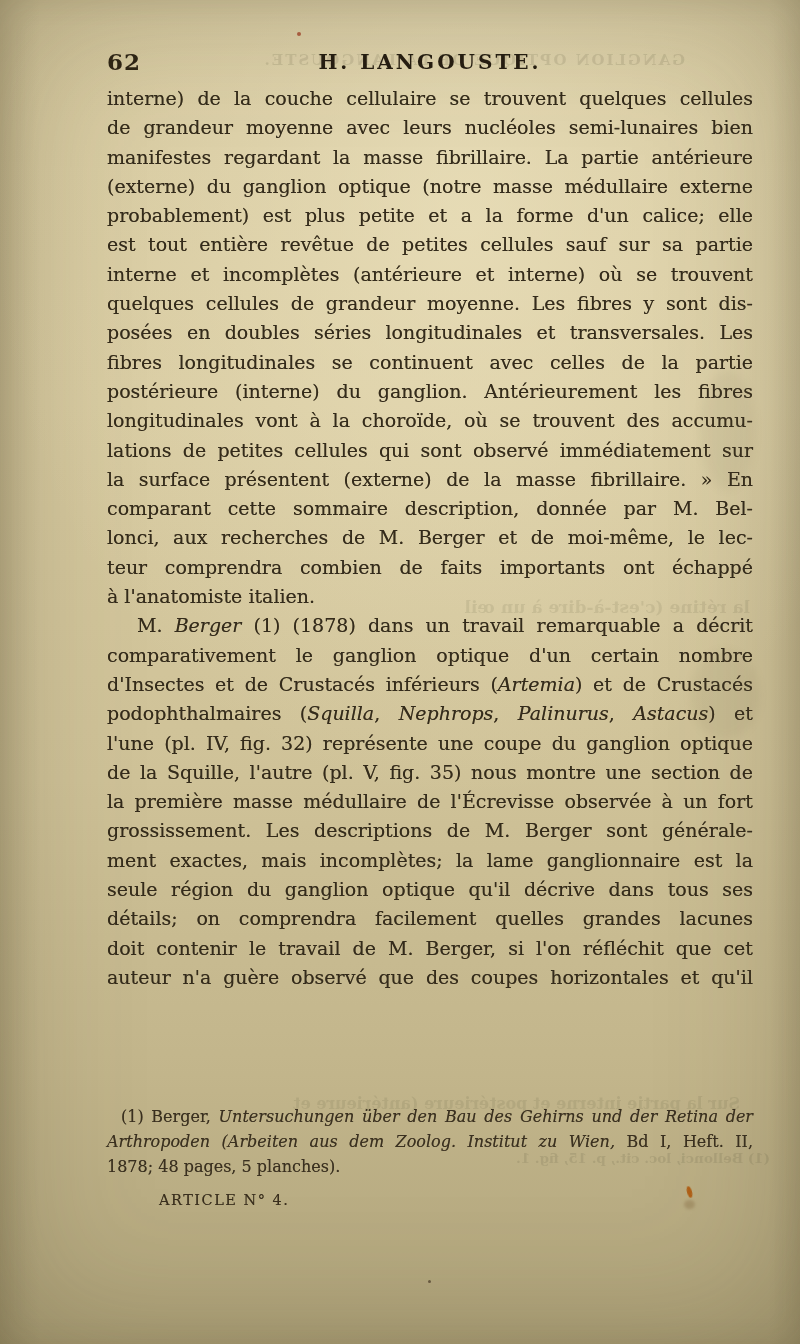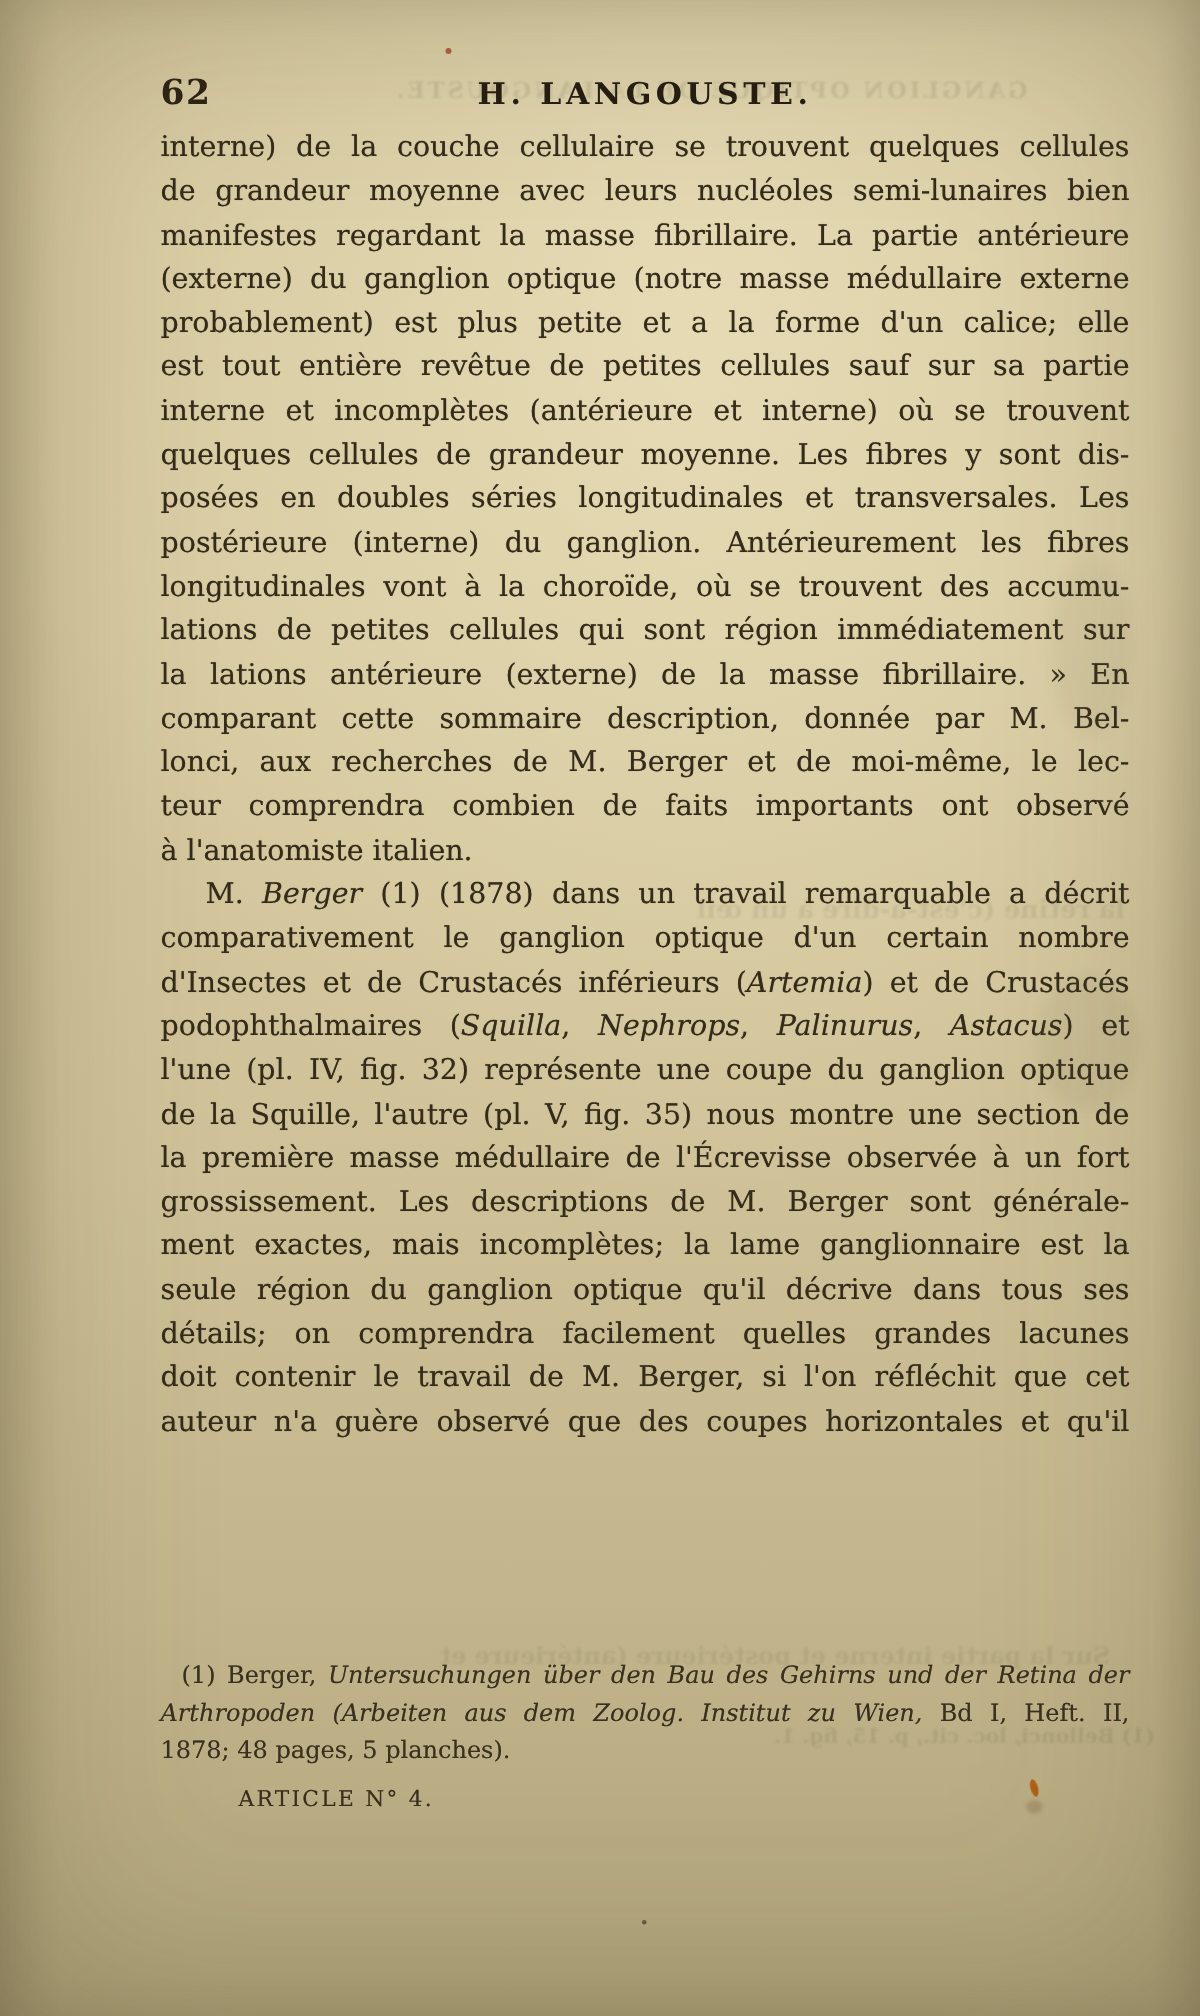--- a/index.html
+++ b/index.html
@@ -93,27 +93,28 @@
       <div>
         <div class="text-line just"><span>interne) de la couche cellulaire se trouvent quelques cellules</span></div>
         <div class="text-line just"><span>de grandeur moyenne avec leurs nucléoles semi-lunaires bien</span></div>
         <div class="text-line just"><span>manifestes regardant la masse fibrillaire. La partie antérieure</span></div>
         <div class="text-line just"><span>(externe) du ganglion optique (notre masse médullaire externe</span></div>
         <div class="text-line just"><span>probablement) est plus petite et a la forme d'un calice; elle</span></div>
         <div class="text-line just"><span>est tout entière revêtue de petites cellules sauf sur sa partie</span></div>
         <div class="text-line just"><span>interne et incomplètes (antérieure et interne) où se trouvent</span></div>
         <div class="text-line just"><span>quelques cellules de grandeur moyenne. Les fibres y sont dis-</span></div>
         <div class="text-line just"><span>posées en doubles séries longitudinales et transversales. Les</span></div>
+        <div class="text-line just"><span>fibres longitudinales se continuent avec celles de la partie</span></div>
         <div class="text-line just"><span>postérieure (interne) du ganglion. Antérieurement les fibres</span></div>
         <div class="text-line just"><span>longitudinales vont à la choroïde, où se trouvent des accumu-</span></div>
-        <div class="text-line just"><span>lations de petites cellules qui sont région immédiatement sur</span></div>
-        <div class="text-line just"><span>la lations antérieure (externe) de la masse fibrillaire. » En</span></div>
+        <div class="text-line just"><span>lations de petites cellules qui sont observé immédiatement sur</span></div>
+        <div class="text-line just"><span>la surface présentent (externe) de la masse fibrillaire. » En</span></div>
         <div class="text-line just"><span>comparant cette sommaire description, donnée par M. Bel-</span></div>
         <div class="text-line just"><span>lonci, aux recherches de M. Berger et de moi-même, le lec-</span></div>
-        <div class="text-line just"><span>teur comprendra combien de faits importants ont observé</span></div>
+        <div class="text-line just"><span>teur comprendra combien de faits importants ont échappé</span></div>
         <div class="text-line"><span>à l'anatomiste italien.</span></div>
       </div>
       <div>
         <div class="text-line just" style="padding-left: 30px;"><span>M. </span><span class="it">Berger</span><span> (1) (1878) dans un travail remarquable a décrit</span></div>
         <div class="text-line just"><span>comparativement le ganglion optique d'un certain nombre</span></div>
         <div class="text-line just"><span>d'Insectes et de Crustacés inférieurs (</span><span class="it">Artemia</span><span>) et de Crustacés</span></div>
         <div class="text-line just"><span>podophthalmaires (</span><span class="it">Squilla</span><span>, </span><span class="it">Nephrops</span><span>, </span><span class="it">Palinurus</span><span>, </span><span class="it">Astacus</span><span>) et</span></div>
         <div class="text-line just"><span>l'une (pl. IV, fig. 32) représente une coupe du ganglion optique</span></div>
         <div class="text-line just"><span>de la Squille, l'autre (pl. V, fig. 35) nous montre une section de</span></div>
         <div class="text-line just"><span>la première masse médullaire de l'Écrevisse observée à un fort</span></div>

